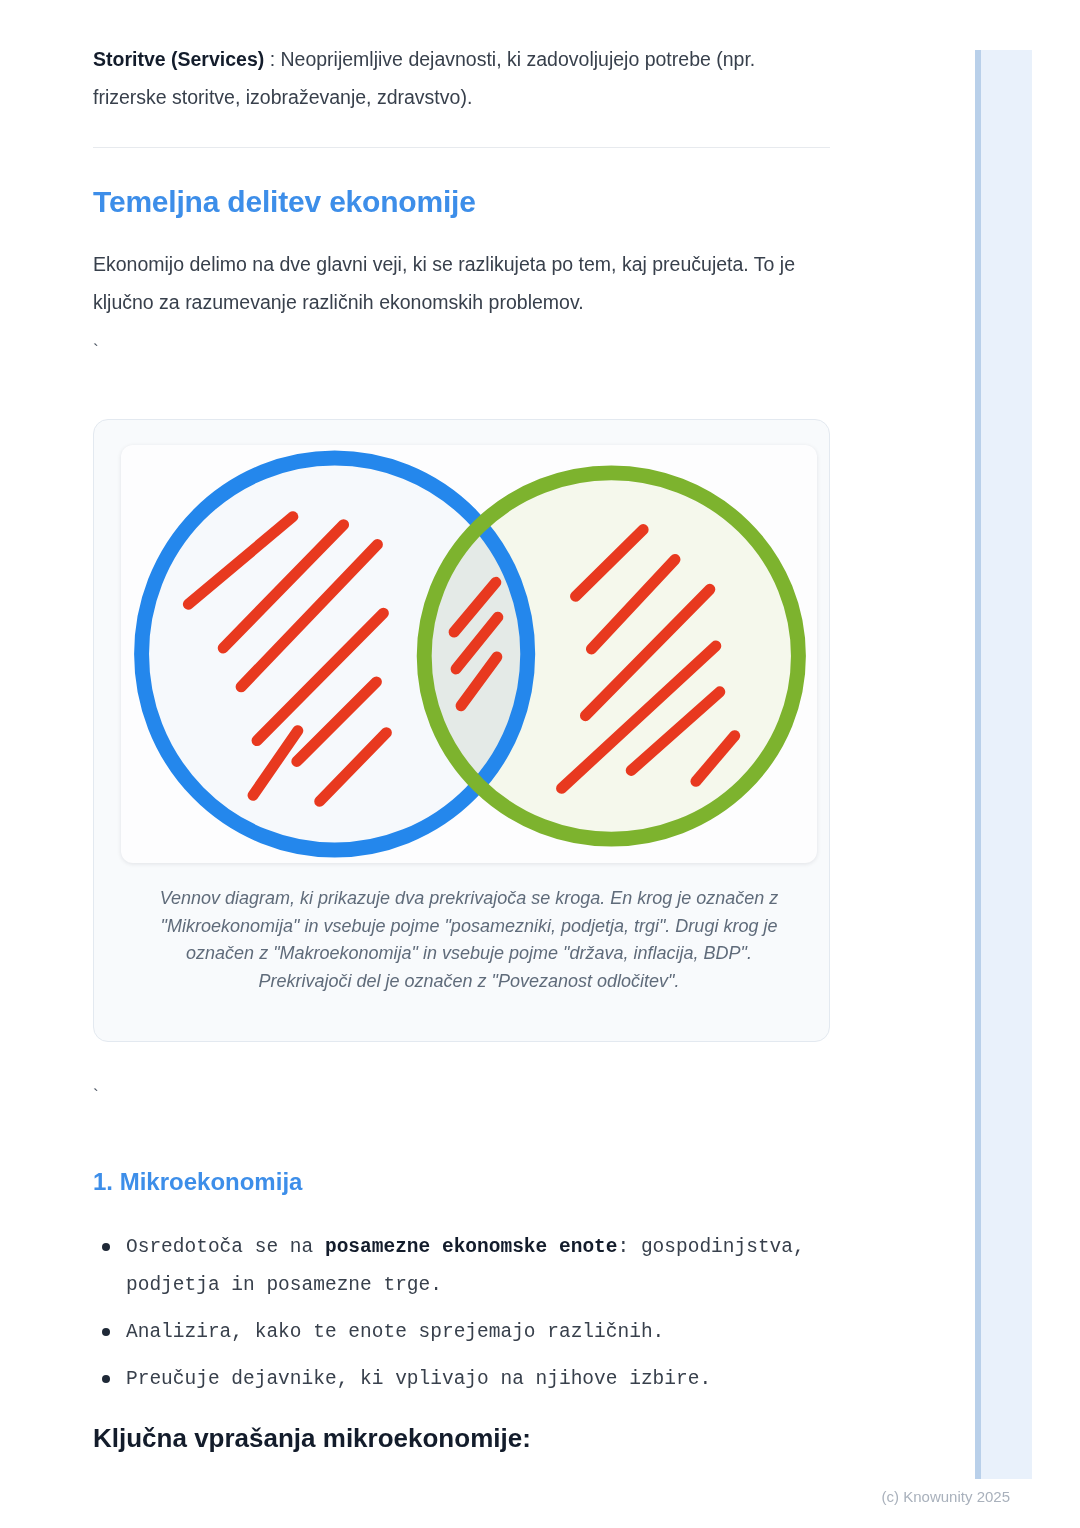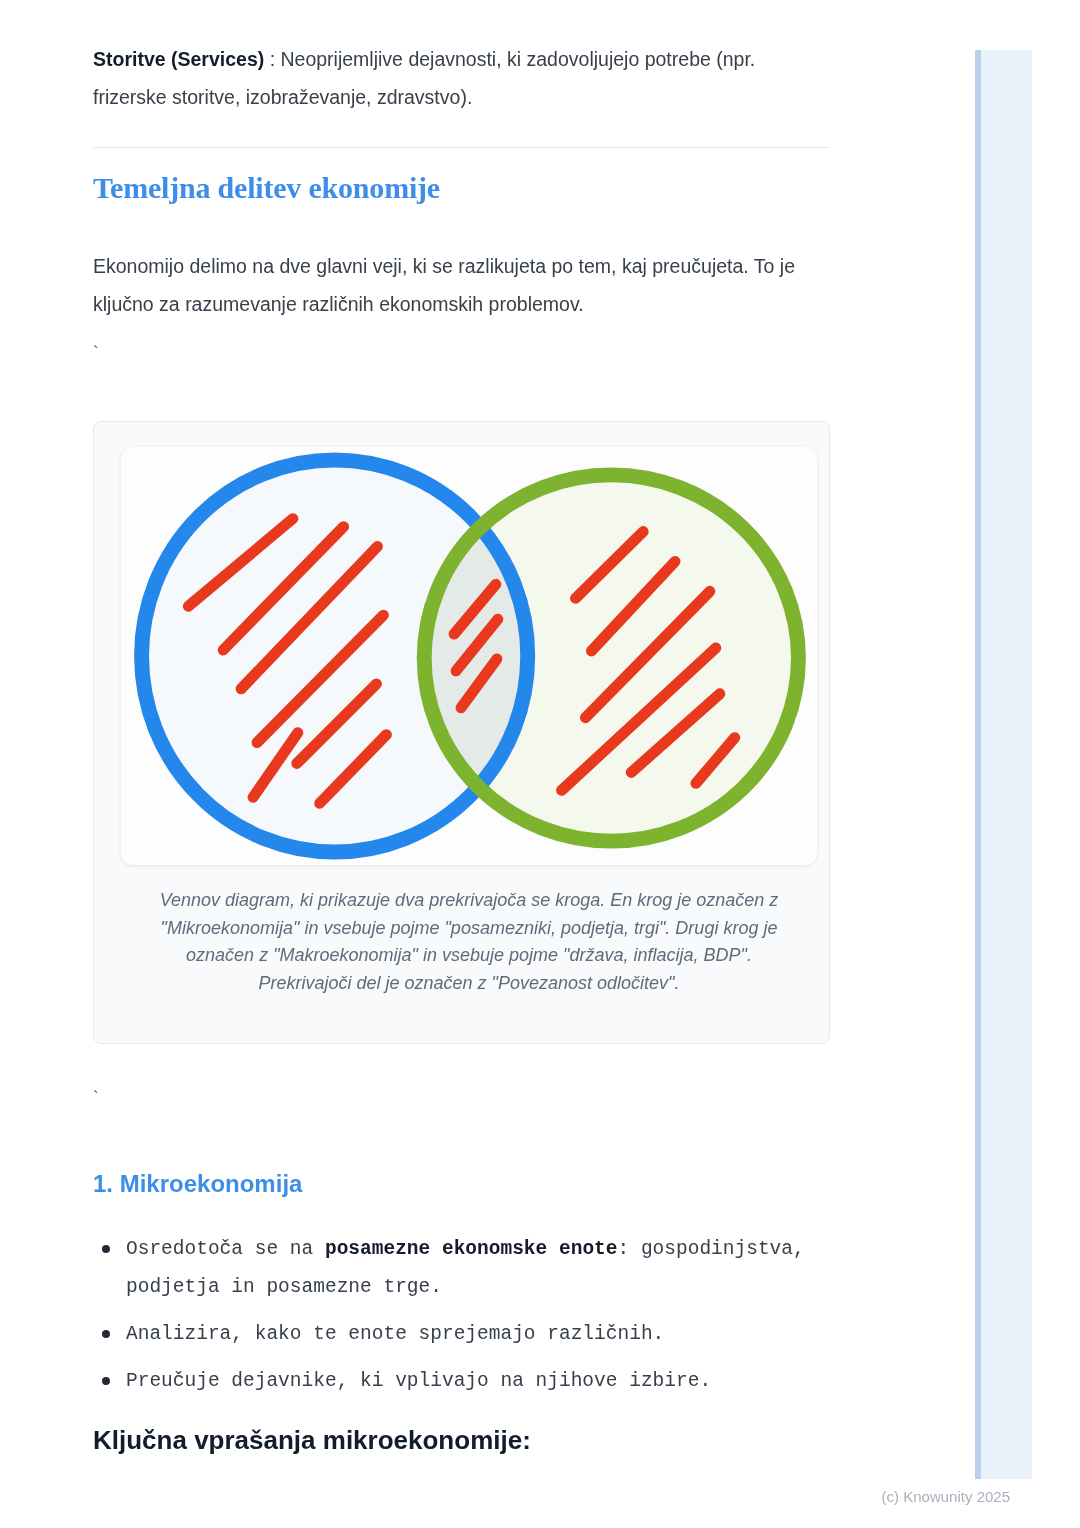--- a/index.html
+++ b/index.html
@@ -16,33 +16,33 @@
 
   .para { font-size: 19.5px; line-height: 38px; color: #38404c; margin: 0; }
   .para strong, .closing { color: #131c2b; }
 
   .intro { margin-top: 40px; }
 
   .divider { border: none; border-top: 1px solid #e7eaee; margin: 31px 0 0 0; height: 0; }
 
   .h1 {
     font-size: 30px; font-weight: 700; color: #3d8ee9;
-    margin: 23px 0 0 0; letter-spacing: -0.2px; font-family: Liberation Serif, serif;
+    margin: 37px 0 0 0; letter-spacing: -0.2px;
   }
-  .section-intro { margin-top: 42px; }
+  .section-intro { margin-top: 26px; }
 
   .tick { font-size: 17px; color: #4b5563; margin: 0; height: 26px; }
   .tick-1 { margin-top: 20px; }
   .tick-2 { margin-top: 44px; }
 
   .figure-card {
     margin-top: 52px;
     background: #f8fafc;
     border: 1px solid #e3e9f0;
-    border-radius: 8px;
+    border-radius: 15px;
     padding: 25px 12px 46px 27px;
   }
   .figure-image {
     background: #fdfdfe;
     border-radius: 12px;
     box-shadow: 0 1px 4px rgba(15,23,42,0.10);
     height: 418px;
     overflow: hidden;
   }
   .figure-image svg { display: block; width: 100%; height: 100%; }

